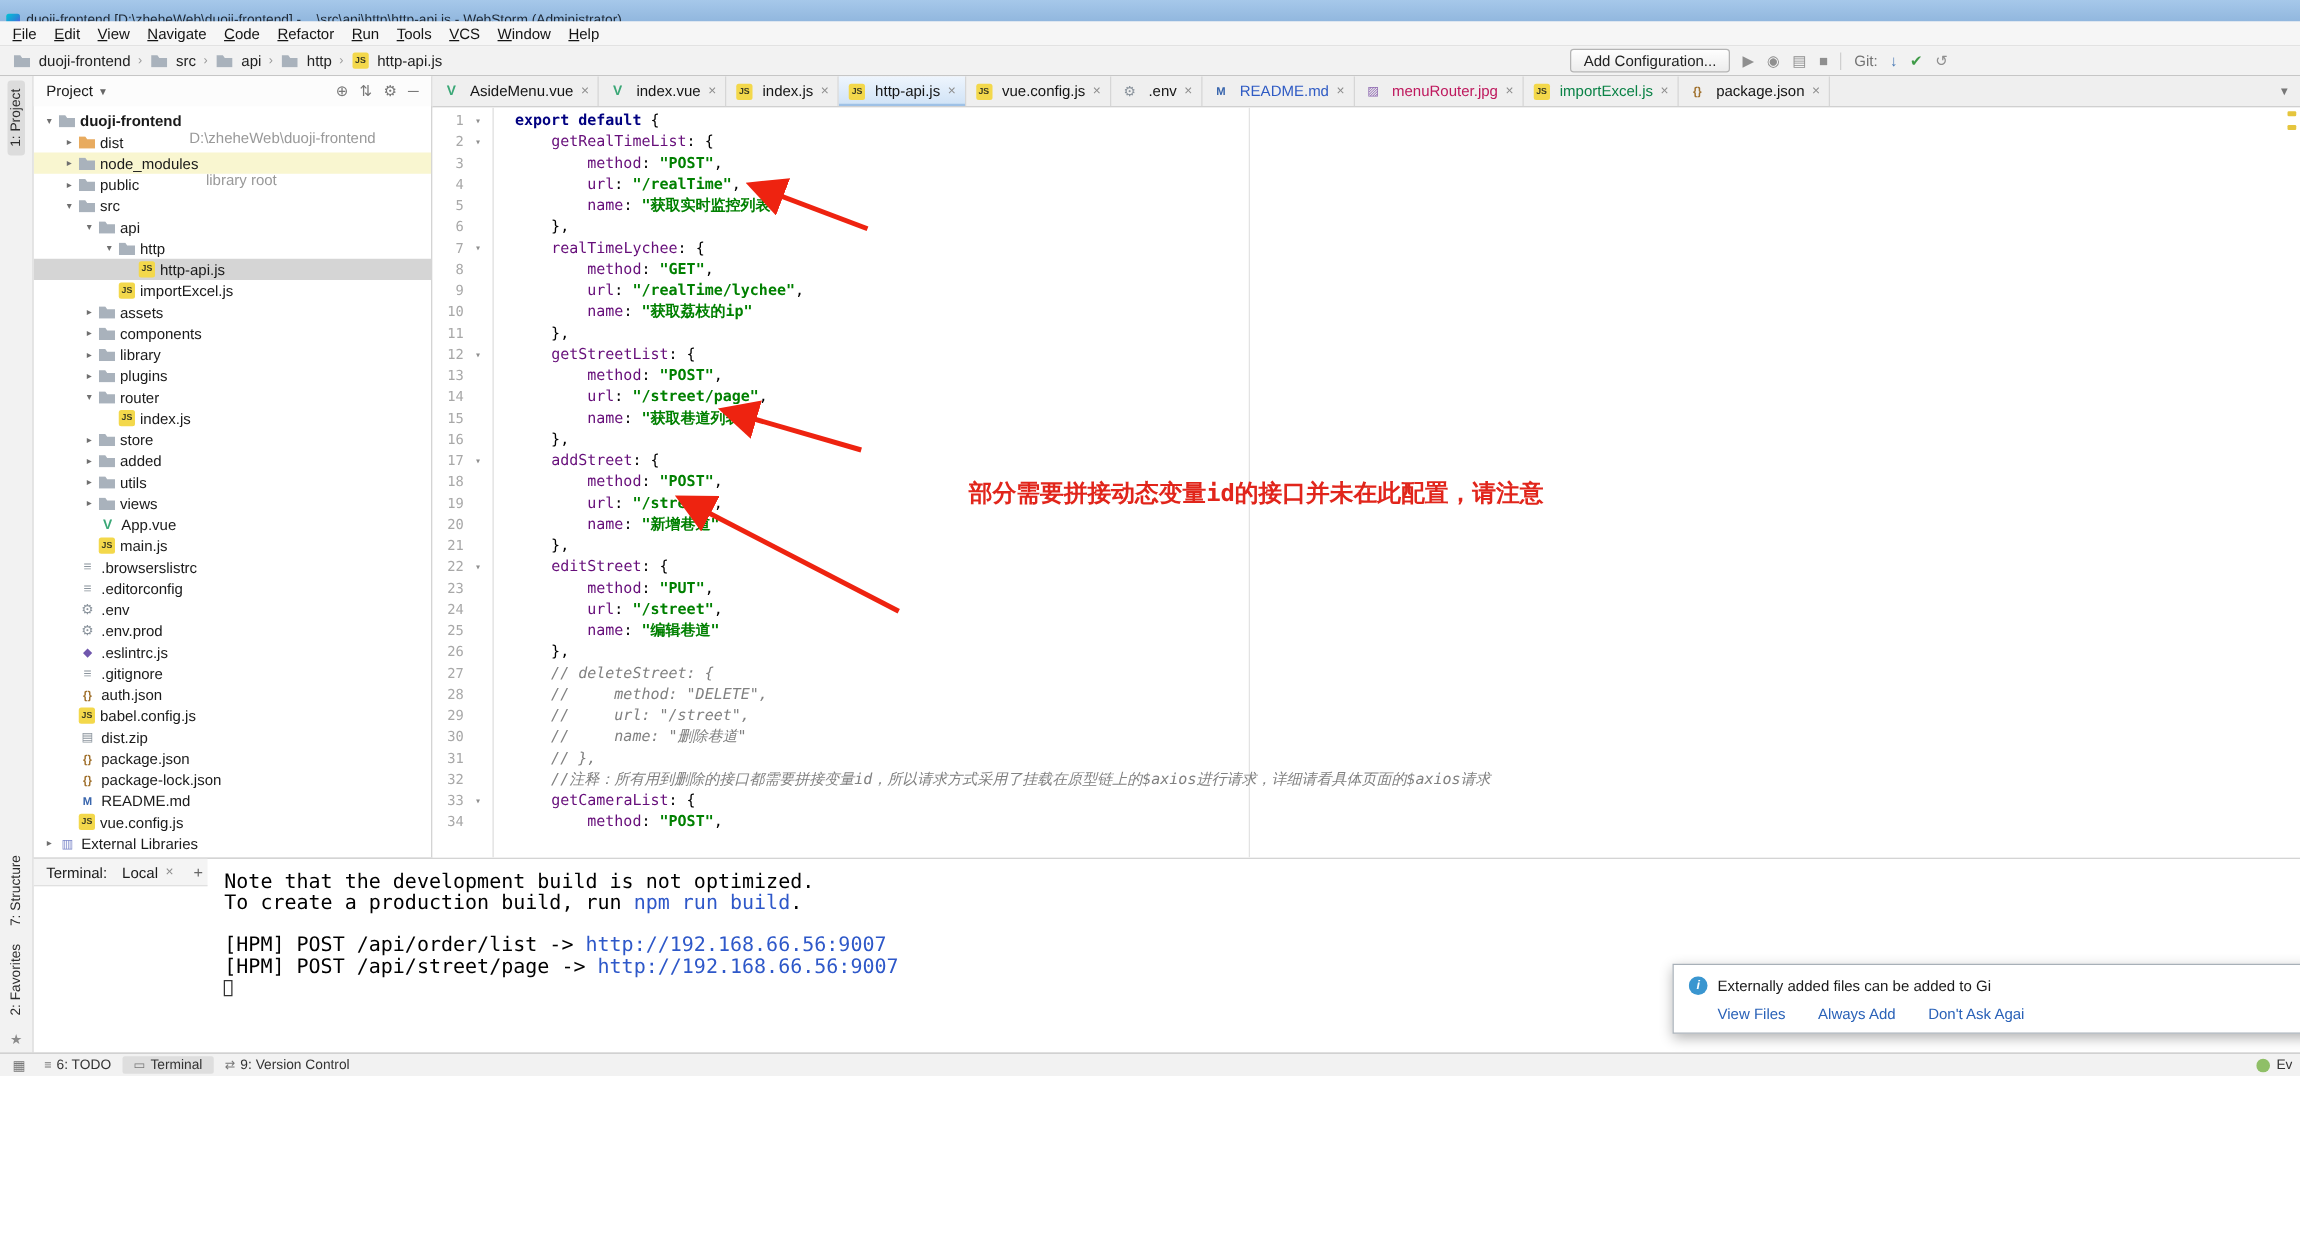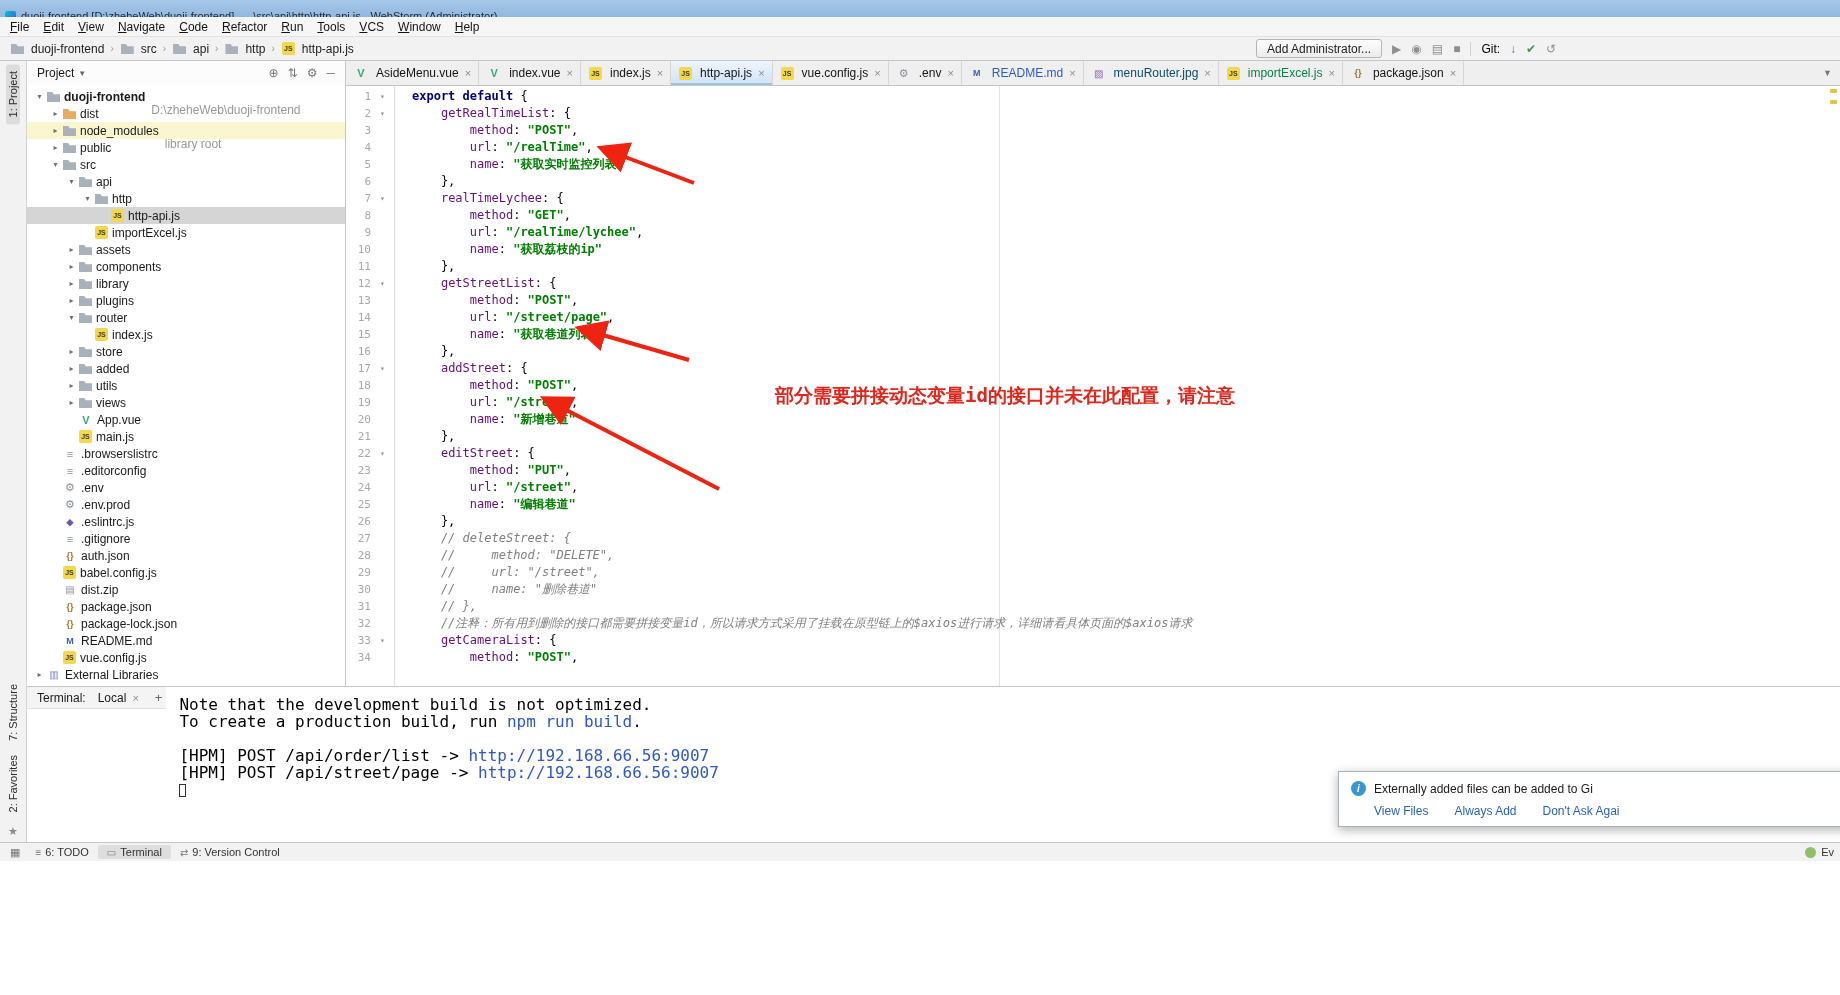--- a/index.html
+++ b/index.html
@@ -16,21 +16,21 @@
 
   
   .toolbar {position:absolute;top:37px;left:0;right:0;height:24px;background:#f2f2f2;border-bottom:1px solid #c6c6c6;font-size:12px;color:#222;}
   .crumbs {position:absolute;left:8px;top:0;height:23px;display:flex;align-items:center;}
   .crumb {display:flex;align-items:center;gap:3px;padding:0 2px;}
   .crumb-sep {color:#9a9a9a;margin:0 4px;font-size:10px;}
   .tool-right {position:absolute;left:1256px;top:0;height:23px;display:flex;align-items:center;gap:10px;}
   .add-config {border:1px solid #b4b4b4;background:linear-gradient(#fefefe,#ececec);border-radius:3px;font-size:12px;color:#222;padding:1px 10px;height:19px;font-family:inherit;}
   .tb-ic {font-size:12px;color:#8f8f8f;}
   .tb-sep {width:1px;height:14px;background:#cfcfcf;}
-  .git-label {color:#000000;}
+  .git-label {color:#737373;}
 
   
   .main {position:absolute;top:61px;left:0;right:0;height:781px;display:flex;}
   .stripe {width:27px;background:#f2f2f2;border-right:1px solid #d4d4d4;display:flex;flex-direction:column;align-items:center;padding:3px 0 4px;flex:none;}
   .vlabel {writing-mode:vertical-rl;transform:rotate(180deg);font-size:11px;color:#2b2b2b;padding:7px 1px;}
   .vlabel.pressed {background:#dcdcdc;border-radius:3px;}
   .stripe .spacer {flex:1;}
   .stripe-star {color:#8c8c8c;font-size:11px;margin-top:6px;}
   .content-col {flex:1;display:flex;flex-direction:column;min-width:0;}
   .upper {height:625px;display:flex;min-height:0;}
@@ -161,21 +161,21 @@
           <span class="fi fi-folder"></span>
           <span>http</span>
         </span>
         <span class="crumb-sep">›</span>
         <span class="crumb">
           <span class="fi fi-js">JS</span>
           <span>http-api.js</span>
         </span>
       </div>
     <div class="tool-right">
-      <button class="add-config">Add Administrator...</button>
+      <button class="add-config">Add Configuration...</button>
       <span class="tb-ic">▶</span>
       <span class="t b-ic tb-ic">◉</span>
       <span class="tb-ic">▤</span>
       <span class="tb-ic">■</span>
       <span class="tb-sep"></span>
       <span class="git-label">Git:</span>
       <span class="tb-ic" style="color:#4a7ab5">↓</span>
       <span class="tb-ic" style="color:#3f9b48">✔</span>
       <span class="tb-ic">↺</span>
     </div>
@@ -416,21 +416,21 @@
                 <span class="tab-label" style="color:#141414">.env</span>
                 <span class="tab-x">×</span>
               </span>
               <span class="tab">
                 <span class="fi fi-md">M</span>
                 <span class="tab-label" style="color:#2f5bc4">README.md</span>
                 <span class="tab-x">×</span>
               </span>
               <span class="tab">
                 <span class="fi fi-img">▨</span>
-                <span class="tab-label" style="color:#0c4a6e">menuRouter.jpg</span>
+                <span class="tab-label" style="color:#be185d">menuRouter.jpg</span>
                 <span class="tab-x">×</span>
               </span>
               <span class="tab">
                 <span class="fi fi-js">JS</span>
                 <span class="tab-label" style="color:#0a8246">importExcel.js</span>
                 <span class="tab-x">×</span>
               </span>
               <span class="tab">
                 <span class="fi fi-json">{}</span>
                 <span class="tab-label" style="color:#141414">package.json</span>

